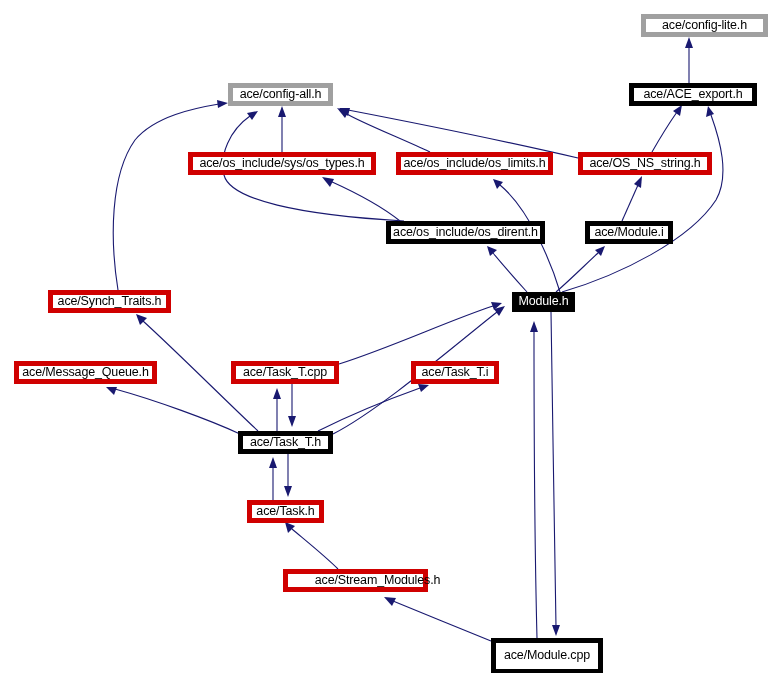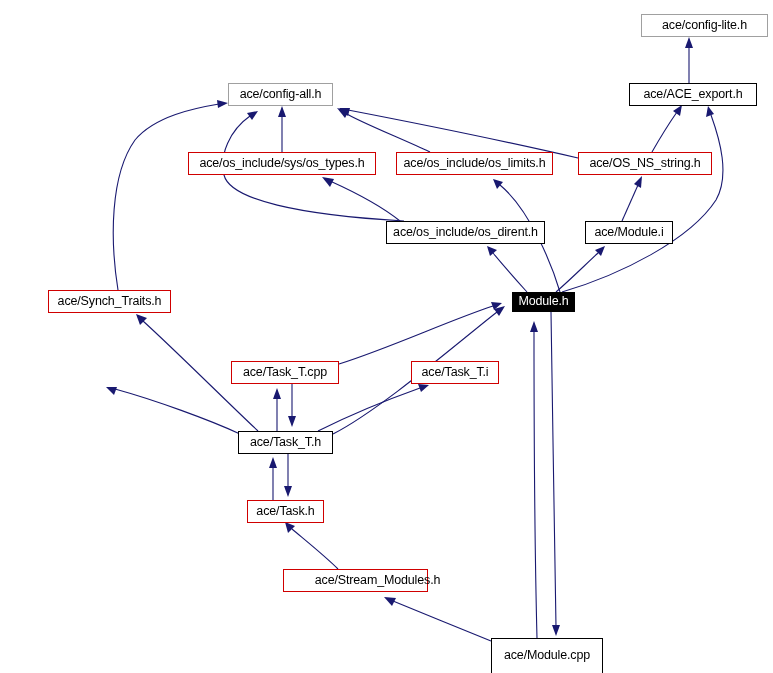--- a/index.html
+++ b/index.html
@@ -25,21 +25,21 @@
     width: 773px;
     height: 673px;
   }
   .node {
     position: absolute;
     box-sizing: border-box;
     display: flex;
     align-items: center;
     justify-content: center;
     background: #ffffff;
-    border: 1px solid #ec4899;
+    border: 5px solid #ec4899;
     font-family: "Liberation Sans", sans-serif;
     font-size: 12.5px;
     line-height: 1;
     color: #000000;
     white-space: nowrap;
     letter-spacing: -0.15px;
     padding-bottom: 1px;
   }
   .node.red   { border-color: #d00000; }
   .node.gray  { border-color: #a0a0a0; }
@@ -140,19 +140,20 @@
   <div class="node gray" style="left:641px; top:14px;  width:127px; height:23px;">ace/config-lite.h</div>
   <div class="node black" style="left:629px; top:83px;  width:128px; height:23px;">ace/ACE_export.h</div>
   <div class="node gray" style="left:228px; top:83px;  width:105px; height:23px;">ace/config-all.h</div>
   <div class="node red" style="left:396px; top:152px; width:157px; height:23px;">ace/os_include/os_limits.h</div>
   <div class="node red" style="left:188px; top:152px; width:188px; height:23px;">ace/os_include/sys/os_types.h</div>
   <div class="node red" style="left:578px; top:152px; width:134px; height:23px;">ace/OS_NS_string.h</div>
   <div class="node black" style="left:386px; top:221px; width:159px; height:23px;">ace/os_include/os_dirent.h</div>
   <div class="node black" style="left:585px; top:221px; width:88px;  height:23px;">ace/Module.i</div>
   <div class="node current" style="left:512px; top:292px; width:63px;  height:20px;">Module.h</div>
   <div class="node red" style="left:48px;  top:290px; width:123px; height:23px;">ace/Synch_Traits.h</div>
+  <div class="node red" style="left:14px;  top:361px; width:143px; height:23px;">ace/Message_Queue.h</div>
   <div class="node red" style="left:231px; top:361px; width:108px; height:23px;">ace/Task_T.cpp</div>
   <div class="node red" style="left:411px; top:361px; width:88px;  height:23px;">ace/Task_T.i</div>
   <div class="node black" style="left:238px; top:431px; width:95px;  height:23px;">ace/Task_T.h</div>
   <div class="node red" style="left:247px; top:500px; width:77px;  height:23px;">ace/Task.h</div>
   <div class="node red" style="left:283px; top:569px; width:145px; height:23px;padding-left:44px;">ace/Stream_Modules.h</div>
   <div class="node black" style="left:491px; top:638px; width:112px; height:36px;">ace/Module.cpp</div>
 </div>
 
 </body></html>

